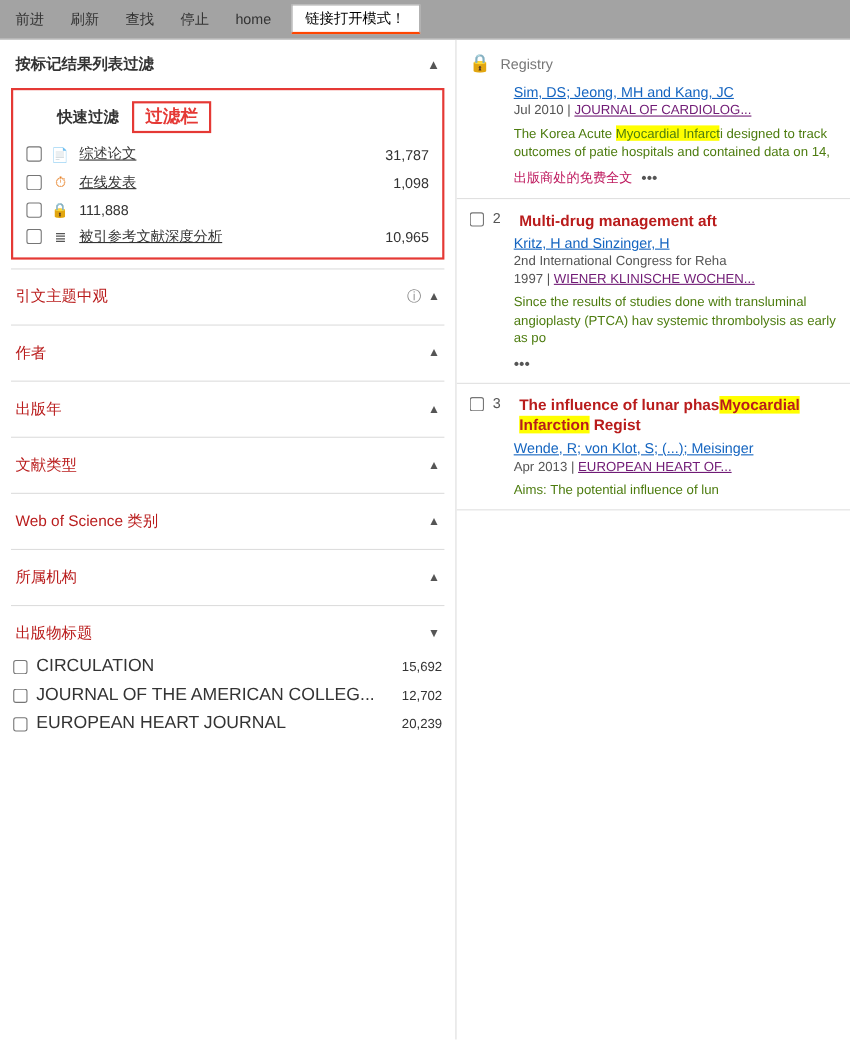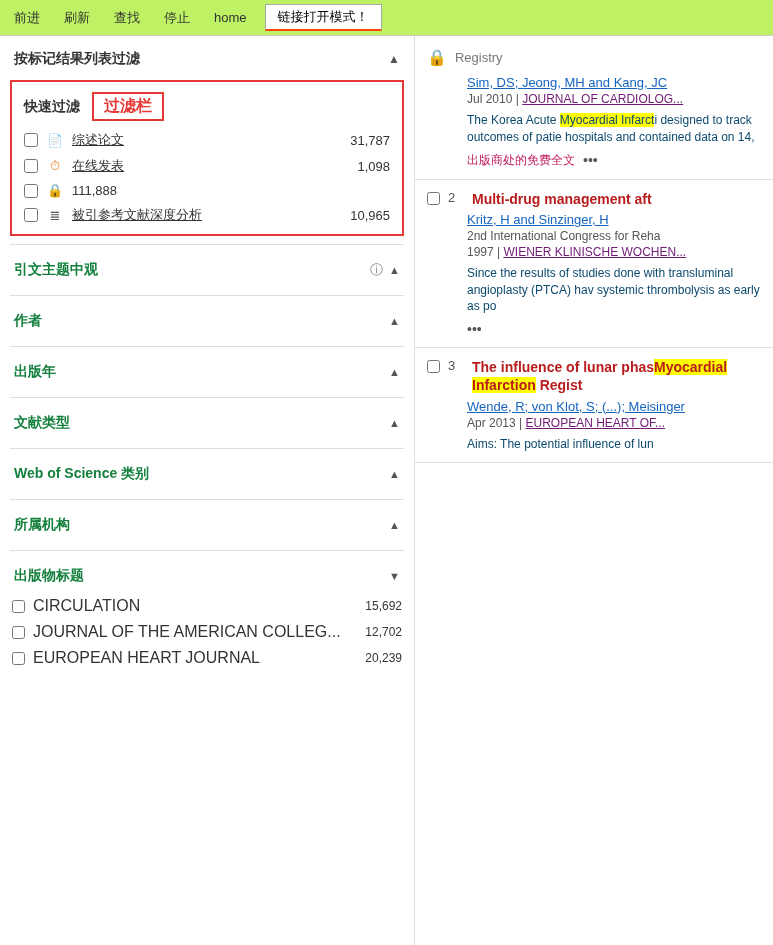--- a/index.html
+++ b/index.html
@@ -11,21 +11,21 @@
       height: 945px;
       overflow: hidden;
       position: relative;
     }
 
     
     .toolbar {
       display: flex;
       align-items: center;
       padding: 4px 8px;
-      background: #bef264;
+      background: #a3a3a3;
       border-bottom: 1px solid #ccc;
       gap: 12px;
     }
     .toolbar-btn {
       background: none;
       border: none;
       cursor: pointer;
       font-size: 13px;
       color: #333;
       padding: 2px 6px;
@@ -74,20 +74,21 @@
       border: 2px solid #e53935;
       margin: 6px 10px;
       padding: 6px 0;
     }
 
     .quick-filter-header {
       display: flex;
       align-items: center;
       padding: 4px 11px 6px 12px;
       gap: 12px;
+      margin-left: 28px;
     }
     .quick-filter-label {
       font-size: 14px;
       font-weight: bold;
       color: #333;
     }
     .filter-tag-box {
       border: 2px solid #e53935;
       padding: 2px 10px;
       color: #e53935;
@@ -136,22 +137,21 @@
 
     .section-row {
       display: flex;
       align-items: center;
       justify-content: space-between;
       padding: 8px 14px;
       cursor: pointer;
     }
     .section-label {
       font-size: 14px;
-      color: #15803d;
-      font-weight: bold;
+      color: #b91c1c;
     }
     .section-row-right {
       display: flex;
       align-items: center;
       gap: 6px;
     }
     .info-icon {
       color: #888;
       font-size: 13px;
     }
@@ -208,21 +208,21 @@
       color: #555;
       margin-top: 2px;
     }
     .result-journal-link {
       color: #701a75;
       text-decoration: underline;
       cursor: pointer;
     }
     .result-abstract {
       font-size: 12px;
-      color: #0c4a6e;
+      color: #4d7c0f;
       margin-top: 6px;
       line-height: 1.4;
     }
     .highlight {
       background-color: #ffff00;
     }
     .result-links {
       margin-top: 6px;
       display: flex;
       align-items: center;

